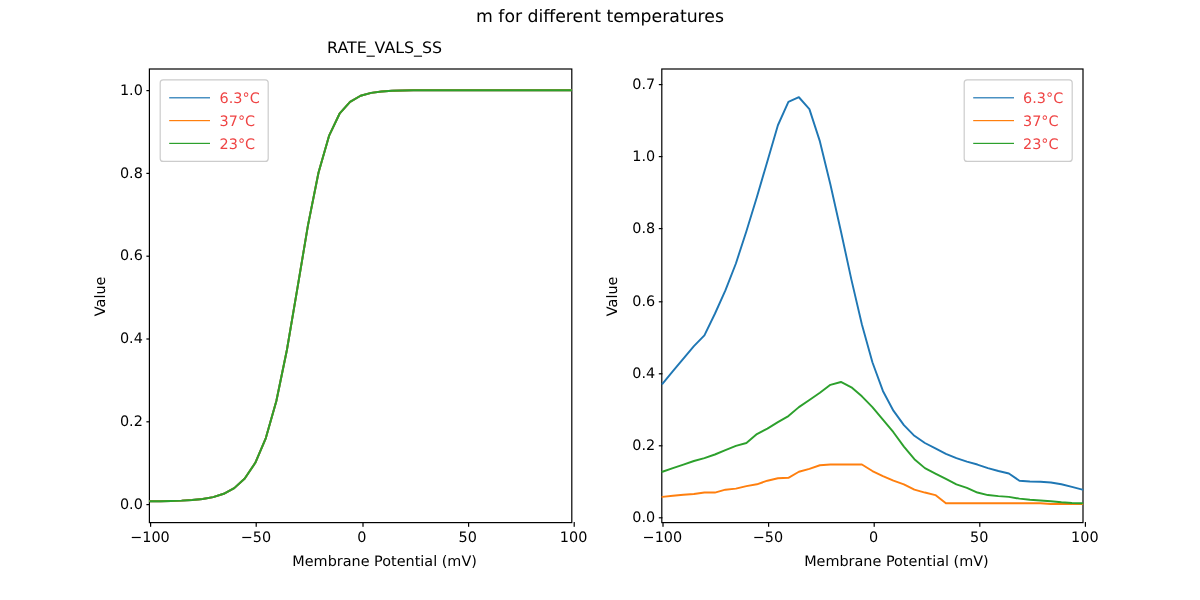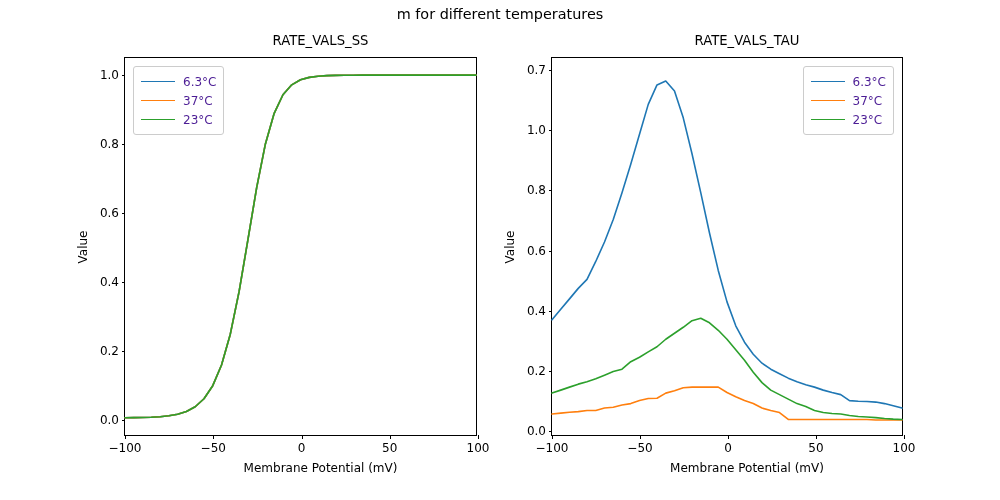--- a/index.html
+++ b/index.html
@@ -113,21 +113,21 @@
   .legend-swatch {
     width: 34px;
     height: 0;
     border-top-width: 1.6px;
     border-top-style: solid;
     margin-right: 8px;
     flex: none;
   }
   .legend-text {
     font-size: 12px;
-    color: #4c1d95;
+    color: #ef4444;
     white-space: nowrap;
   }
 </style>
 </head>
 <body>
 
 <div id="figure">
 
   <div class="suptitle">m for different temperatures</div>
 
@@ -172,21 +172,20 @@
       <div class="xtick-label" style="left: 88.25px;">−50</div>
       <div class="tick-mark tick-x" style="left: 176.5px;"></div>
       <div class="xtick-label" style="left: 176.5px;">0</div>
       <div class="tick-mark tick-x" style="left: 264.75px;"></div>
       <div class="xtick-label" style="left: 264.75px;">50</div>
       <div class="tick-mark tick-x" style="left: 353px;"></div>
       <div class="xtick-label" style="left: 353px;">100</div>
     </div>
 
   <div class="axes" id="axes-right" style="left:551px; top:57px; width:352px; height:379px;">
-    <div class="axes-title">RATE_VALS_TAU</div>
     <svg class="plot-svg" id="svg-right" viewBox="0 0 352 379" preserveAspectRatio="none">
         <polyline points="0.00,263.19 8.80,252.67 17.60,242.14 26.40,231.61 35.20,222.59 44.00,204.54 52.80,184.99 61.60,162.43 70.40,135.36 79.20,106.78 88.00,76.70 96.80,46.62 105.60,27.07 114.40,23.16 123.20,33.09 132.00,60.16 140.80,96.25 149.60,135.36 158.40,175.96 167.20,213.56 176.00,245.15 184.80,269.21 193.60,285.75 202.40,297.79 211.20,306.81 220.00,312.83 228.80,317.34 237.60,321.85 246.40,325.46 255.20,328.47 264.00,330.87 272.80,333.88 281.60,336.29 290.40,338.39 299.20,344.41 308.00,345.01 316.80,345.31 325.60,345.91 334.40,347.42 343.20,349.52 352.00,351.93" fill="none" stroke="#1f77b4" stroke-width="1.6" stroke-linejoin="round" stroke-linecap="round" vector-effect="non-scaling-stroke"></polyline>
         <polyline points="0.00,357.94 8.80,357.04 17.60,356.14 26.40,355.54 35.20,354.33 44.00,354.33 52.80,351.93 61.60,351.03 70.40,348.92 79.20,347.42 88.00,344.41 96.80,342.30 105.60,342.00 114.40,336.89 123.20,334.48 132.00,331.47 140.80,330.87 149.60,330.87 158.40,330.87 167.20,330.87 176.00,336.29 184.80,340.50 193.60,344.41 202.40,347.42 211.20,351.93 220.00,354.33 228.80,356.44 237.60,363.36 246.40,363.36 255.20,363.36 264.00,363.36 272.80,363.36 281.60,363.36 290.40,363.36 299.20,363.36 308.00,363.36 316.80,363.36 325.60,363.96 334.40,363.96 343.20,363.96 352.00,363.96" fill="none" stroke="#ff7f0e" stroke-width="1.6" stroke-linejoin="round" stroke-linecap="round" vector-effect="non-scaling-stroke"></polyline>
         <polyline points="0.00,336.89 8.80,333.88 17.60,330.87 26.40,327.87 35.20,325.46 44.00,322.45 52.80,318.84 61.60,315.23 70.40,312.83 79.20,305.31 88.00,300.79 96.80,295.38 105.60,290.27 114.40,282.75 123.20,276.73 132.00,270.71 140.80,264.10 149.60,261.69 158.40,266.20 167.20,273.72 176.00,282.75 184.80,293.27 193.60,303.80 202.40,315.83 211.20,326.36 220.00,333.88 228.80,338.39 237.60,342.90 246.40,347.42 255.20,350.42 264.00,354.33 272.80,356.44 281.60,357.34 290.40,357.94 299.20,359.45 308.00,360.35 316.80,360.95 325.60,361.55 334.40,362.46 343.20,363.06 352.00,363.36" fill="none" stroke="#2ca02c" stroke-width="1.6" stroke-linejoin="round" stroke-linecap="round" vector-effect="non-scaling-stroke"></polyline>
       </svg>
     <div class="ylabel" style="left:-58px; transform:translateY(-50%) rotate(-90deg);">Value</div>
     <div class="xlabel">Membrane Potential (mV)</div>
     <div class="legend" id="legend-right" style="right:8px; top:8px;">
         <div class="legend-row">
           <span class="legend-swatch" style="border-top-color: rgb(31, 119, 180);"></span>

